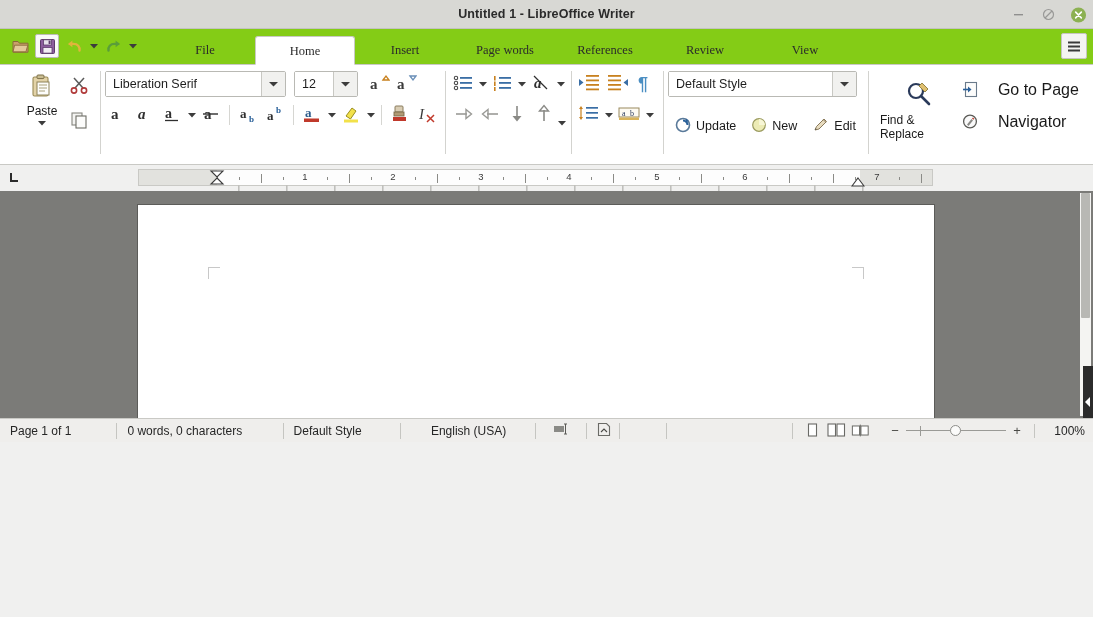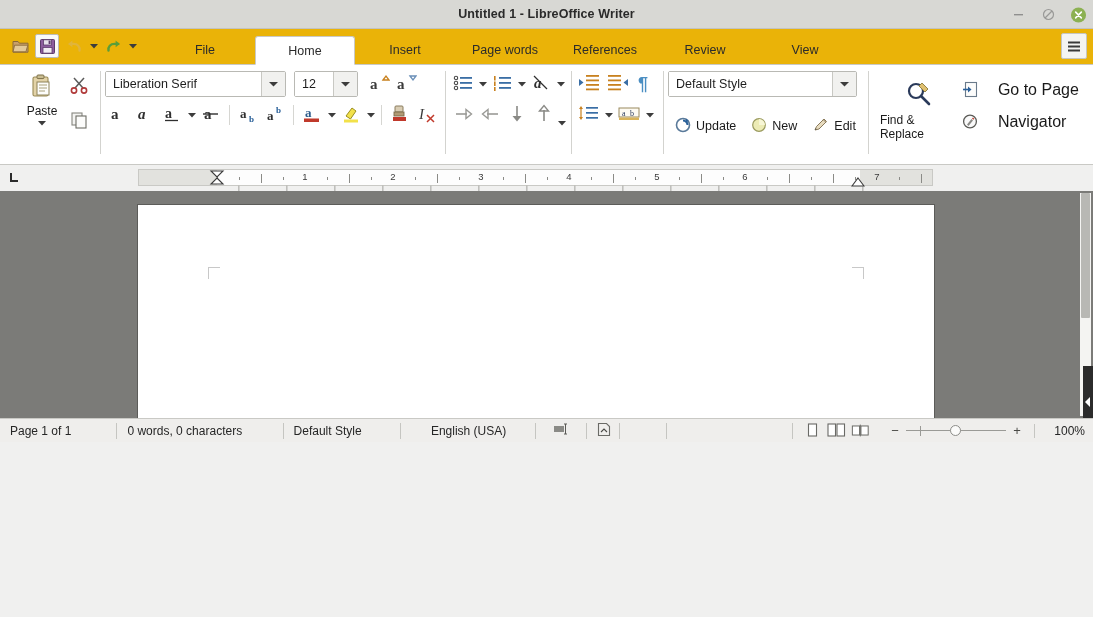--- a/index.html
+++ b/index.html
@@ -19,22 +19,22 @@
     border-bottom:1px solid #c3c3bf;
   }
   .titlebar .title { font-size:12.5px; font-weight:bold; color:#2a2a2a; letter-spacing:.1px; }
   .wincontrols { position:absolute; right:6px; top:0; height:29px; display:flex; align-items:center; gap:13px; }
   .wc { width:17px; height:17px; display:flex; align-items:center; justify-content:center; opacity:.55; }
   .wc svg { display:block; }
   .wc-close { opacity:1; }
 
   
   .tabstrip {
-    height:36px; background:#eab308; display:flex; align-items:flex-end;
-    position:relative; border-bottom:1px solid #c9c9c5;
+    height:36px; background:#84cc16; display:flex; align-items:flex-end;
+    position:relative; border-bottom:1px solid #c9c9c5;font-family:Liberation Serif, serif;
   }
   .qat { display:flex; align-items:center; gap:3px; padding:0 8px 6px 8px; }
   .qbtn { width:24px; height:24px; display:flex; align-items:center; justify-content:center; border-radius:2px; }
   .qbtn.framed { border:1px solid #bdbdb8; background:#fafaf9; }
   .caret { width:9px; height:24px; display:flex; align-items:center; justify-content:center; }
   .caret svg { display:block; }
   .tabs { display:flex; align-items:flex-end; height:36px; margin-left:10px; }
   .tab {
     min-width:100px; height:29px; line-height:29px; text-align:center;
     font-size:12.5px; color:#2b2b2b; padding:0 14px; position:relative; top:1px;

